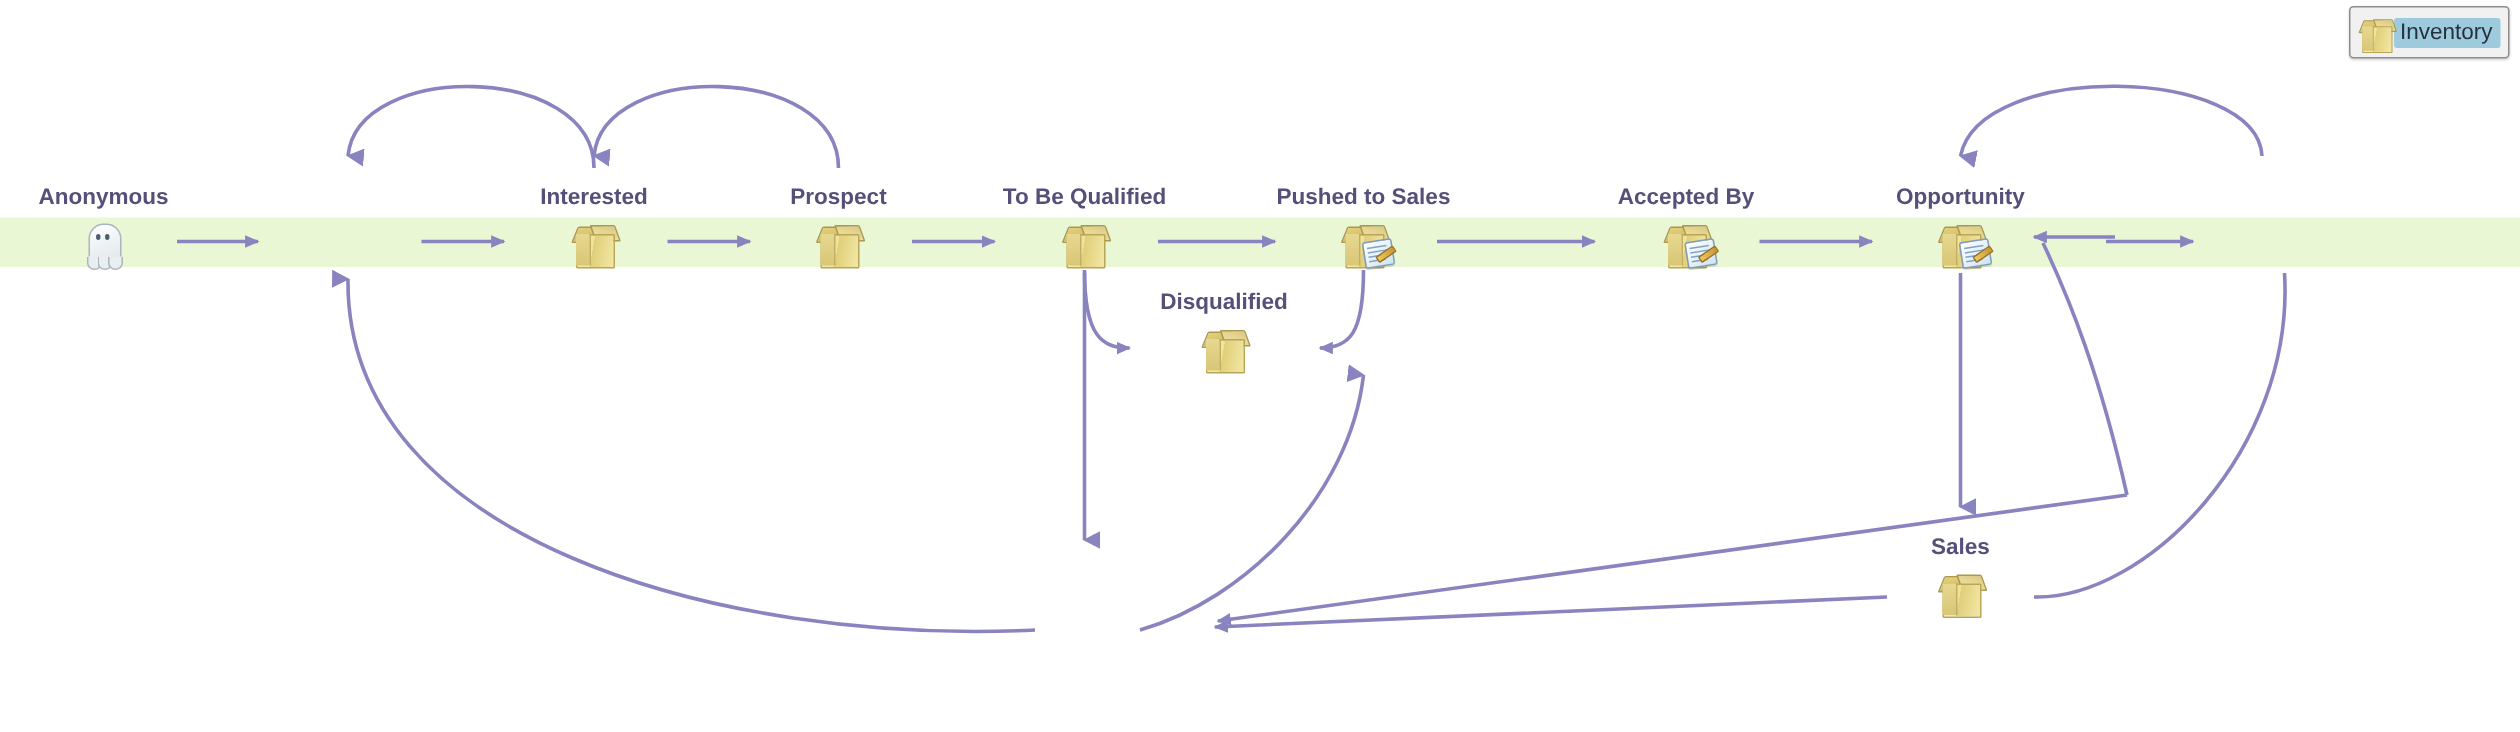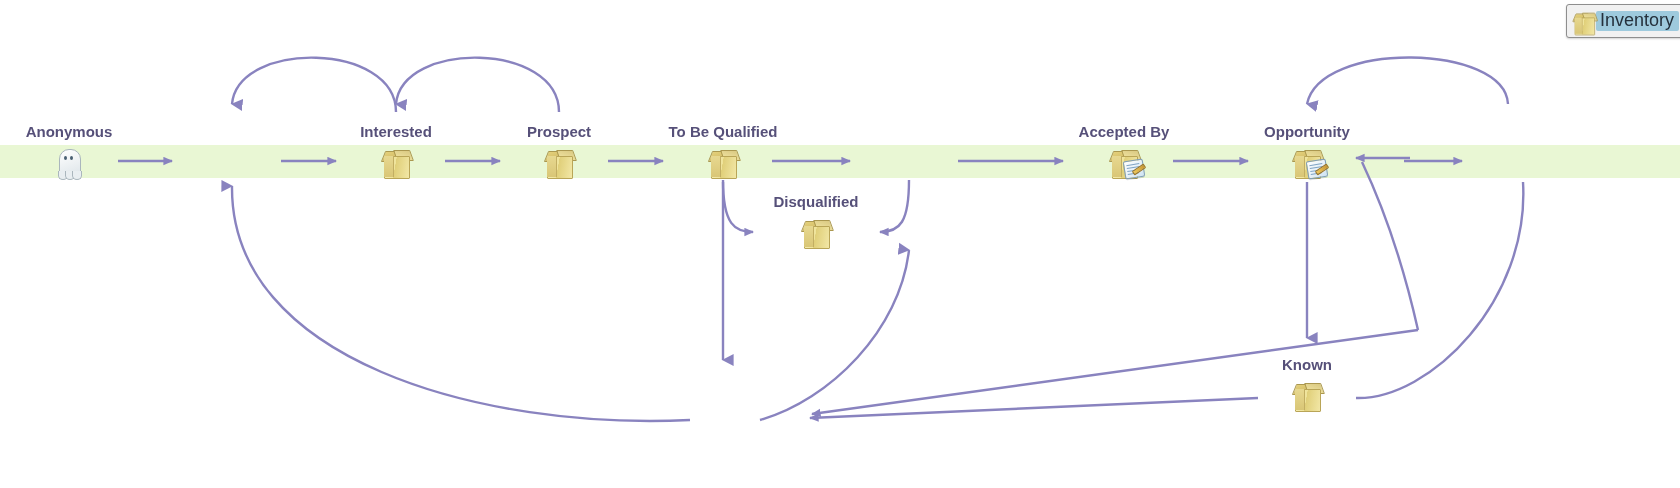--- a/index.html
+++ b/index.html
@@ -75,21 +75,21 @@
   .doc i:nth-child(1){top:3px;} .doc i:nth-child(2){top:6px;}
   .doc i:nth-child(3){top:9px;width:9px;} .doc i:nth-child(4){top:12px;width:11px;}
   .pen{position:absolute;right:-8px;bottom:5px;width:12px;height:3px;
     background:linear-gradient(90deg,#f0c95a,#c9972f);transform:rotate(-34deg);
     border:1px solid #9c7420;border-radius:1px;}
 
   
   .inv{position:absolute;display:flex;align-items:center;gap:5px;
        padding:3px 5px 3px 4px;border:1px solid #8e8e8e;border-radius:3px;
        background:#f1f1f1;box-shadow:0 1px 2px rgba(0,0,0,.18);}
-  .inv .invtxt{font-size:18px;color:#25313c;background:#9ecadd;
+  .inv .invtxt{font-size:15px;color:#25313c;background:#9ecadd;
        padding:1px 5px 2px 4px;border-radius:2px;line-height:17px;}
   .inv .box{width:20px;height:22px;transform:scale(.78);transform-origin:center;}
 </style>
 </head>
 <body>
 
 <div id="stage">
 
   <div class="band" style="top: 145px; height: 33px; background: rgb(233, 247, 212);"></div>
 
@@ -187,20 +187,38 @@
     <div class="ico">
       <div class="box">
           <div class="flapA"></div>
           <div class="flapB"></div>
           <div class="body"></div>
           <div class="side"></div>
         </div>
     </div>
   </div>
 
+  <div class="node" style="left:909px;top:124px">
+    <div class="lbl">Pushed to Sales</div>
+    <div class="ico">
+      <div class="box">
+          <div class="flapA"></div>
+          <div class="flapB"></div>
+          <div class="body"></div>
+          <div class="side"></div>
+        <div class="doc">
+            <i></i>
+            <i></i>
+            <i></i>
+            <i></i>
+          </div>
+          <div class="pen"></div>
+        </div>
+    </div>
+  </div>
 
   <div class="node" style="left:1124px;top:124px">
     <div class="lbl">Accepted By</div>
     <div class="ico">
       <div class="box">
           <div class="flapA"></div>
           <div class="flapB"></div>
           <div class="body"></div>
           <div class="side"></div>
         <div class="doc">
@@ -241,21 +259,21 @@
           <div class="flapA"></div>
           <div class="flapB"></div>
           <div class="body"></div>
           <div class="side"></div>
         </div>
     </div>
   </div>
 
 
   <div class="node" style="left:1307px;top:357px">
-    <div class="lbl">Known</div>
+    <div class="lbl">Sales</div>
     <div class="ico">
       <div class="box">
           <div class="flapA"></div>
           <div class="flapB"></div>
           <div class="body"></div>
           <div class="side"></div>
         </div>
     </div>
   </div>
 

